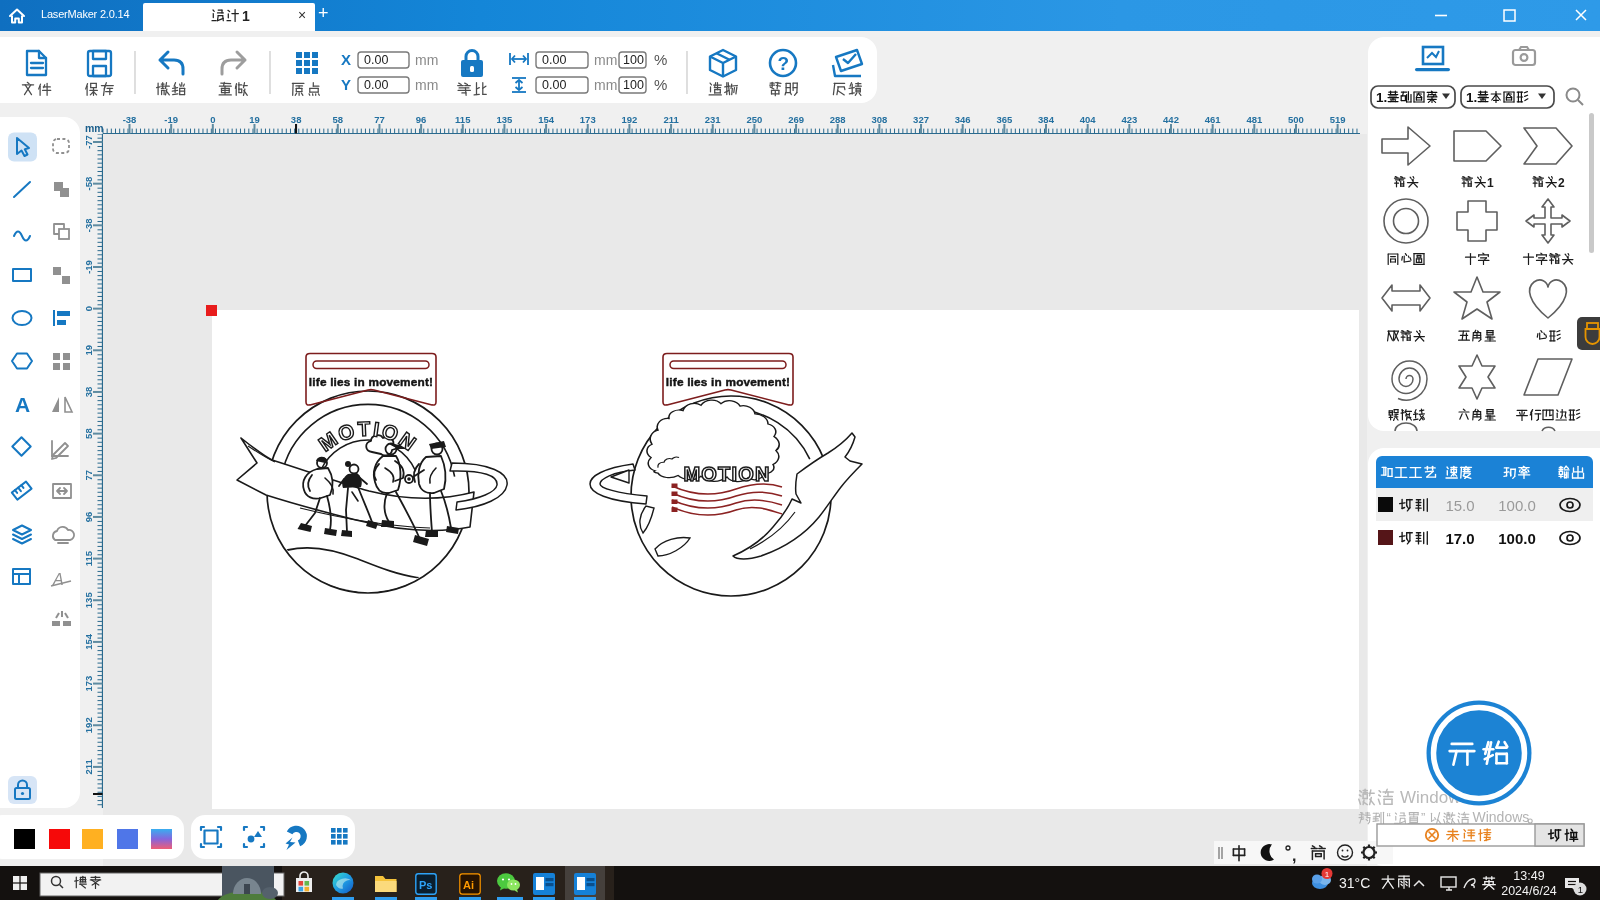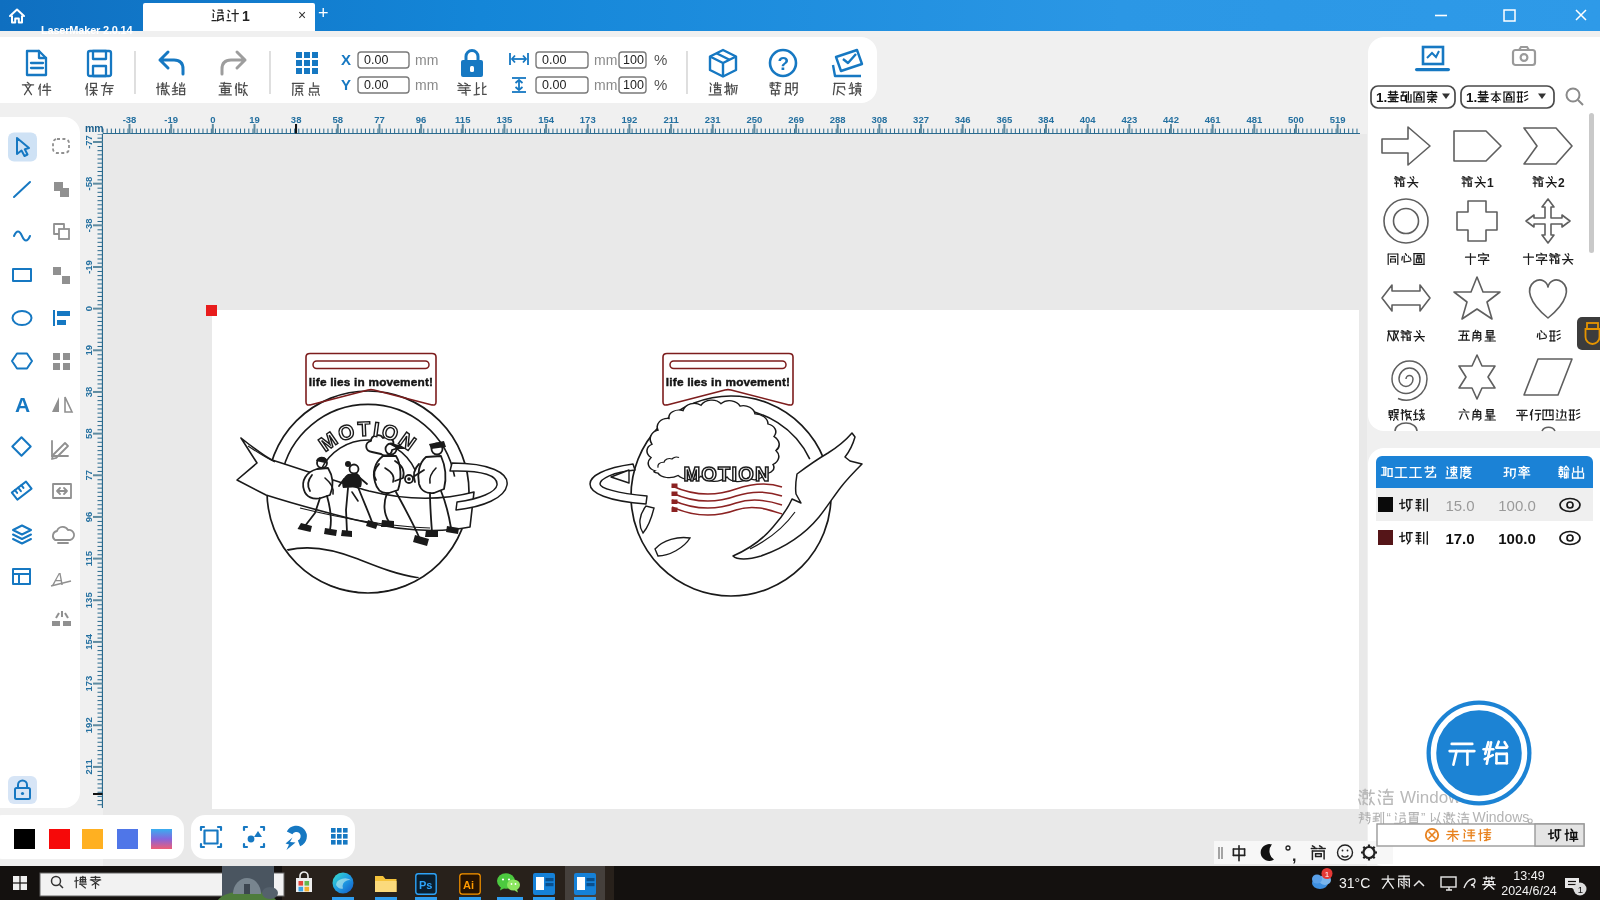--- a/index.html
+++ b/index.html
@@ -3,21 +3,21 @@
 *{margin:0;padding:0;box-sizing:border-box}
 html,body{width:1600px;height:900px;overflow:hidden;font-family:"Liberation Sans",sans-serif;background:#f0f0f0;position:relative}
 .abs{position:absolute}
 </style></head><body>
 
 <div class="abs" style="left:0;top:0;width:1600px;height:31px;background:linear-gradient(90deg,#0f6fc0 0%,#1486d8 30%,#2b97e5 70%,#2e9ae8 100%)"></div>
 <svg style="position:absolute;left:7px;top:6px;" width="20" height="20" viewBox="0 0 20 20">
     <path d="M3 10 L10 3.5 L17 10" fill="none" stroke="#fff" stroke-width="2" stroke-linecap="round" stroke-linejoin="round"></path>
     <path d="M5 9.5 V16.5 H8.2 V12.5 H11.8 V16.5 H15 V9.5" fill="none" stroke="#fff" stroke-width="2" stroke-linejoin="round"></path>
   </svg>
-<div class="abs" style="left:41px;top:24px;color:#fff;font-size:11px;font-weight:bold;letter-spacing:-0.2px">LaserMaker 2.0.14</div>
+<div class="abs" style="left:41px;top:8px;color:#fff;font-size:11px;font-weight:normal;letter-spacing:-0.2px">LaserMaker 2.0.14</div>
 <div class="abs" style="left:143px;top:3px;width:172px;height:28px;background:#fff;border-radius:2px 2px 0 0"></div>
 <svg style="position:absolute;left:200px;top:0px;" width="130" height="31" viewBox="0 0 130 31"></svg>
 <svg style="position:absolute;left:209px;top:0px;" width="60" height="31" viewBox="0 0 60 31">
     <line x1="4.0" y1="10.0" x2="5.2" y2="11.3" stroke="#222" stroke-width="1.25" stroke-linecap="round" opacity="1.0"></line>
     <line x1="4.3" y1="13.6" x2="4.3" y2="17.5" stroke="#222" stroke-width="1.25" stroke-linecap="round" opacity="1.0"></line>
     <line x1="3.0" y1="20.7" x2="7.2" y2="20.7" stroke="#222" stroke-width="1.25" stroke-linecap="round" opacity="1.0"></line>
     <line x1="9.2" y1="10.0" x2="13.0" y2="10.0" stroke="#222" stroke-width="1.25" stroke-linecap="round" opacity="1.0"></line>
     <line x1="13.0" y1="10.0" x2="13.0" y2="12.9" stroke="#222" stroke-width="1.25" stroke-linecap="round" opacity="1.0"></line>
     <line x1="8.5" y1="12.9" x2="14.3" y2="12.9" stroke="#222" stroke-width="1.25" stroke-linecap="round" opacity="1.0"></line>
     <line x1="9.2" y1="15.5" x2="13.7" y2="15.5" stroke="#222" stroke-width="1.25" stroke-linecap="round" opacity="1.0"></line>

